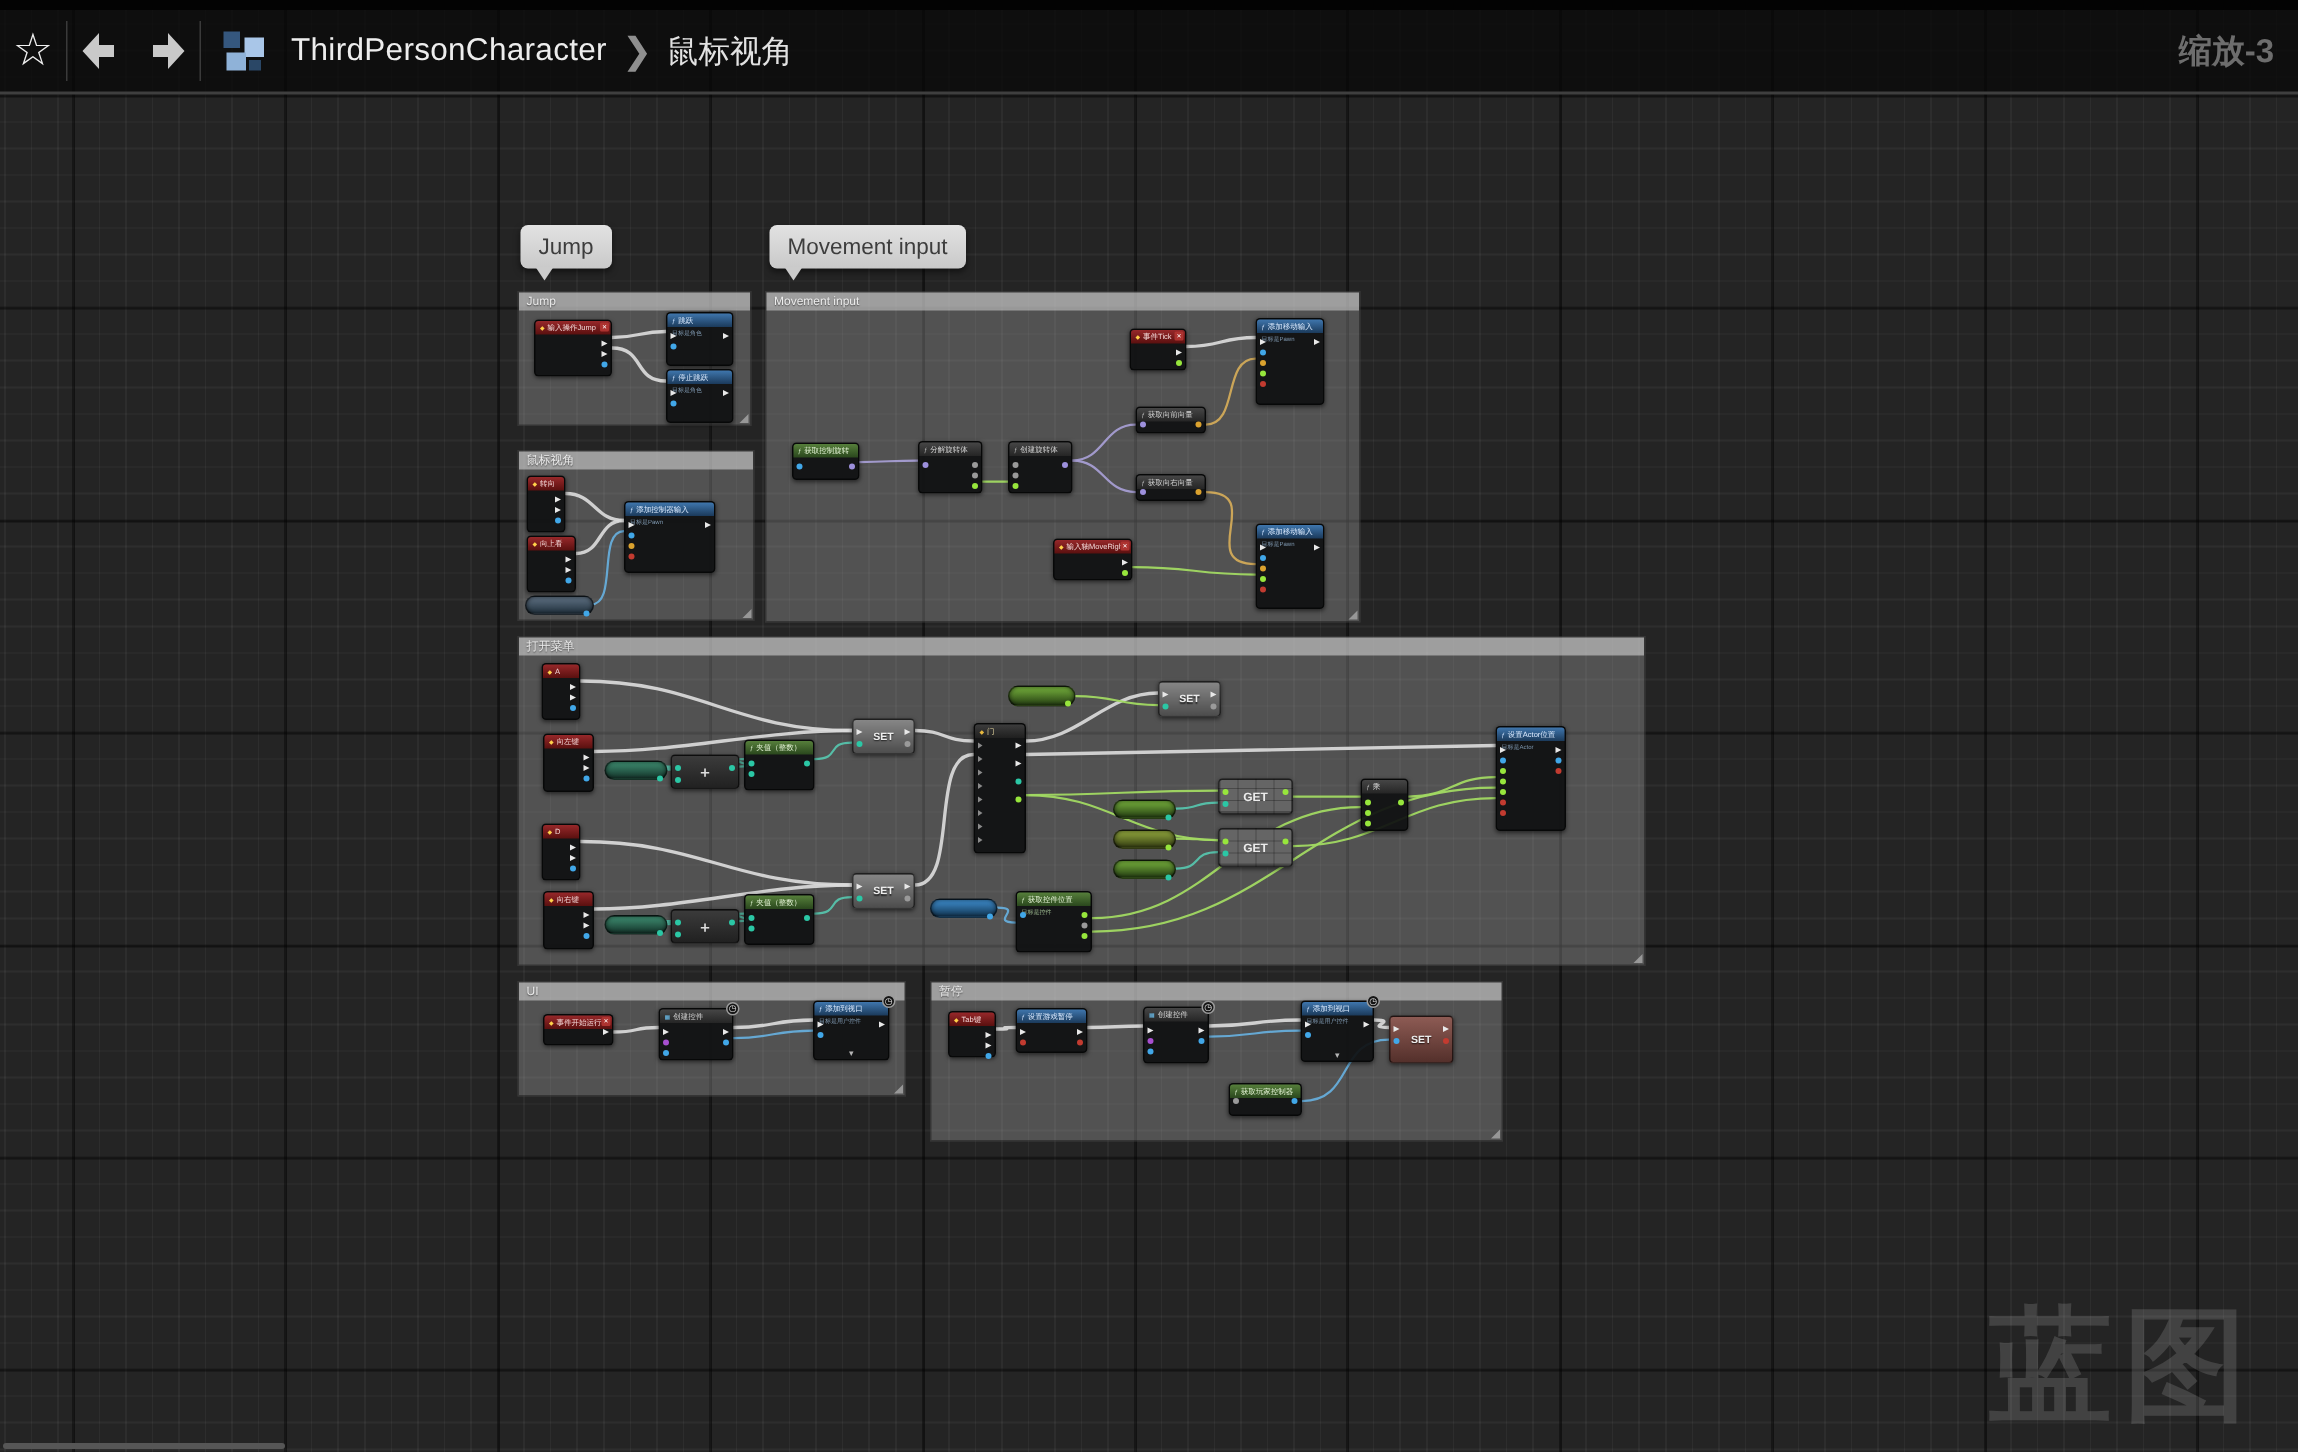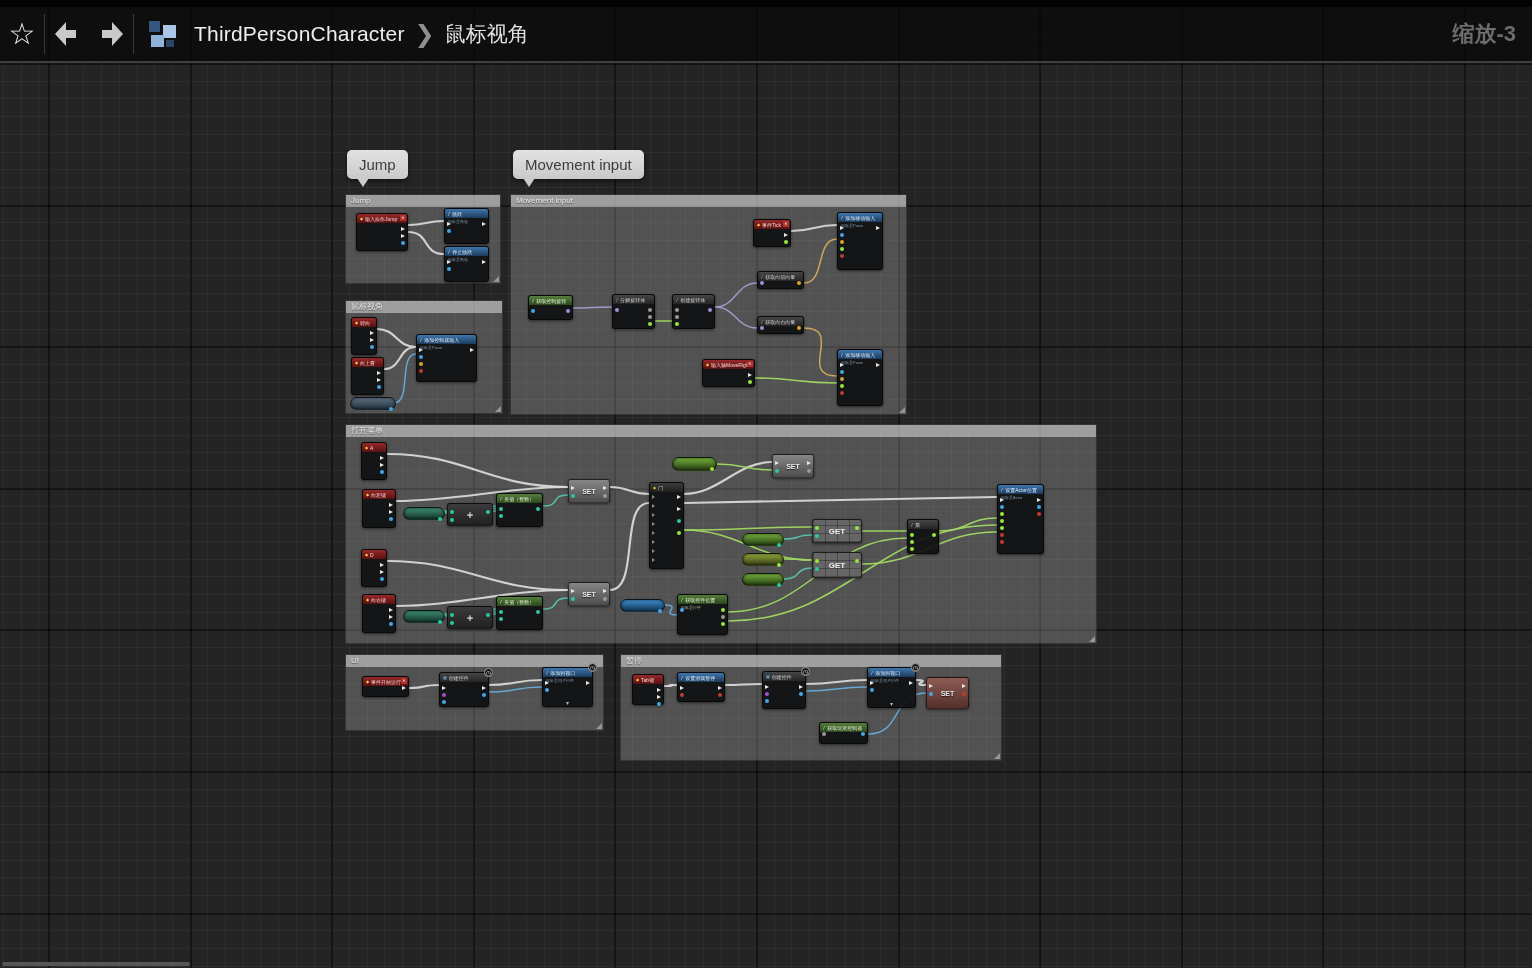--- a/index.html
+++ b/index.html
@@ -567,20 +567,21 @@
         </div>
         <div class="node green" title="获取玩家控制器" style="left: 819px; top: 722px; width: 49px; height: 22px;">
           <div class="hdr">
             <i class="ic" style="color: rgb(214, 235, 200); font-size: 4px;">ƒ</i>
             <span>获取玩家控制器</span>
           </div>
           <span class="pin" style="background: rgb(154, 154, 154); left: 2px; top: 9px;"></span>
           <span class="pin" style="background: rgb(65, 167, 232); right: 2px; top: 9px;"></span>
         </div>
       </div>
+    <div class="watermark">蓝图</div>
     <div class="hscroll"></div>
   </div>
 
   <div class="topstrip"></div>
   <div class="toolbar">
     <div class="tb-btn">
       <span class="star">☆</span>
     </div>
     <div class="sep"></div>
     <div class="tb-btn arrow">

